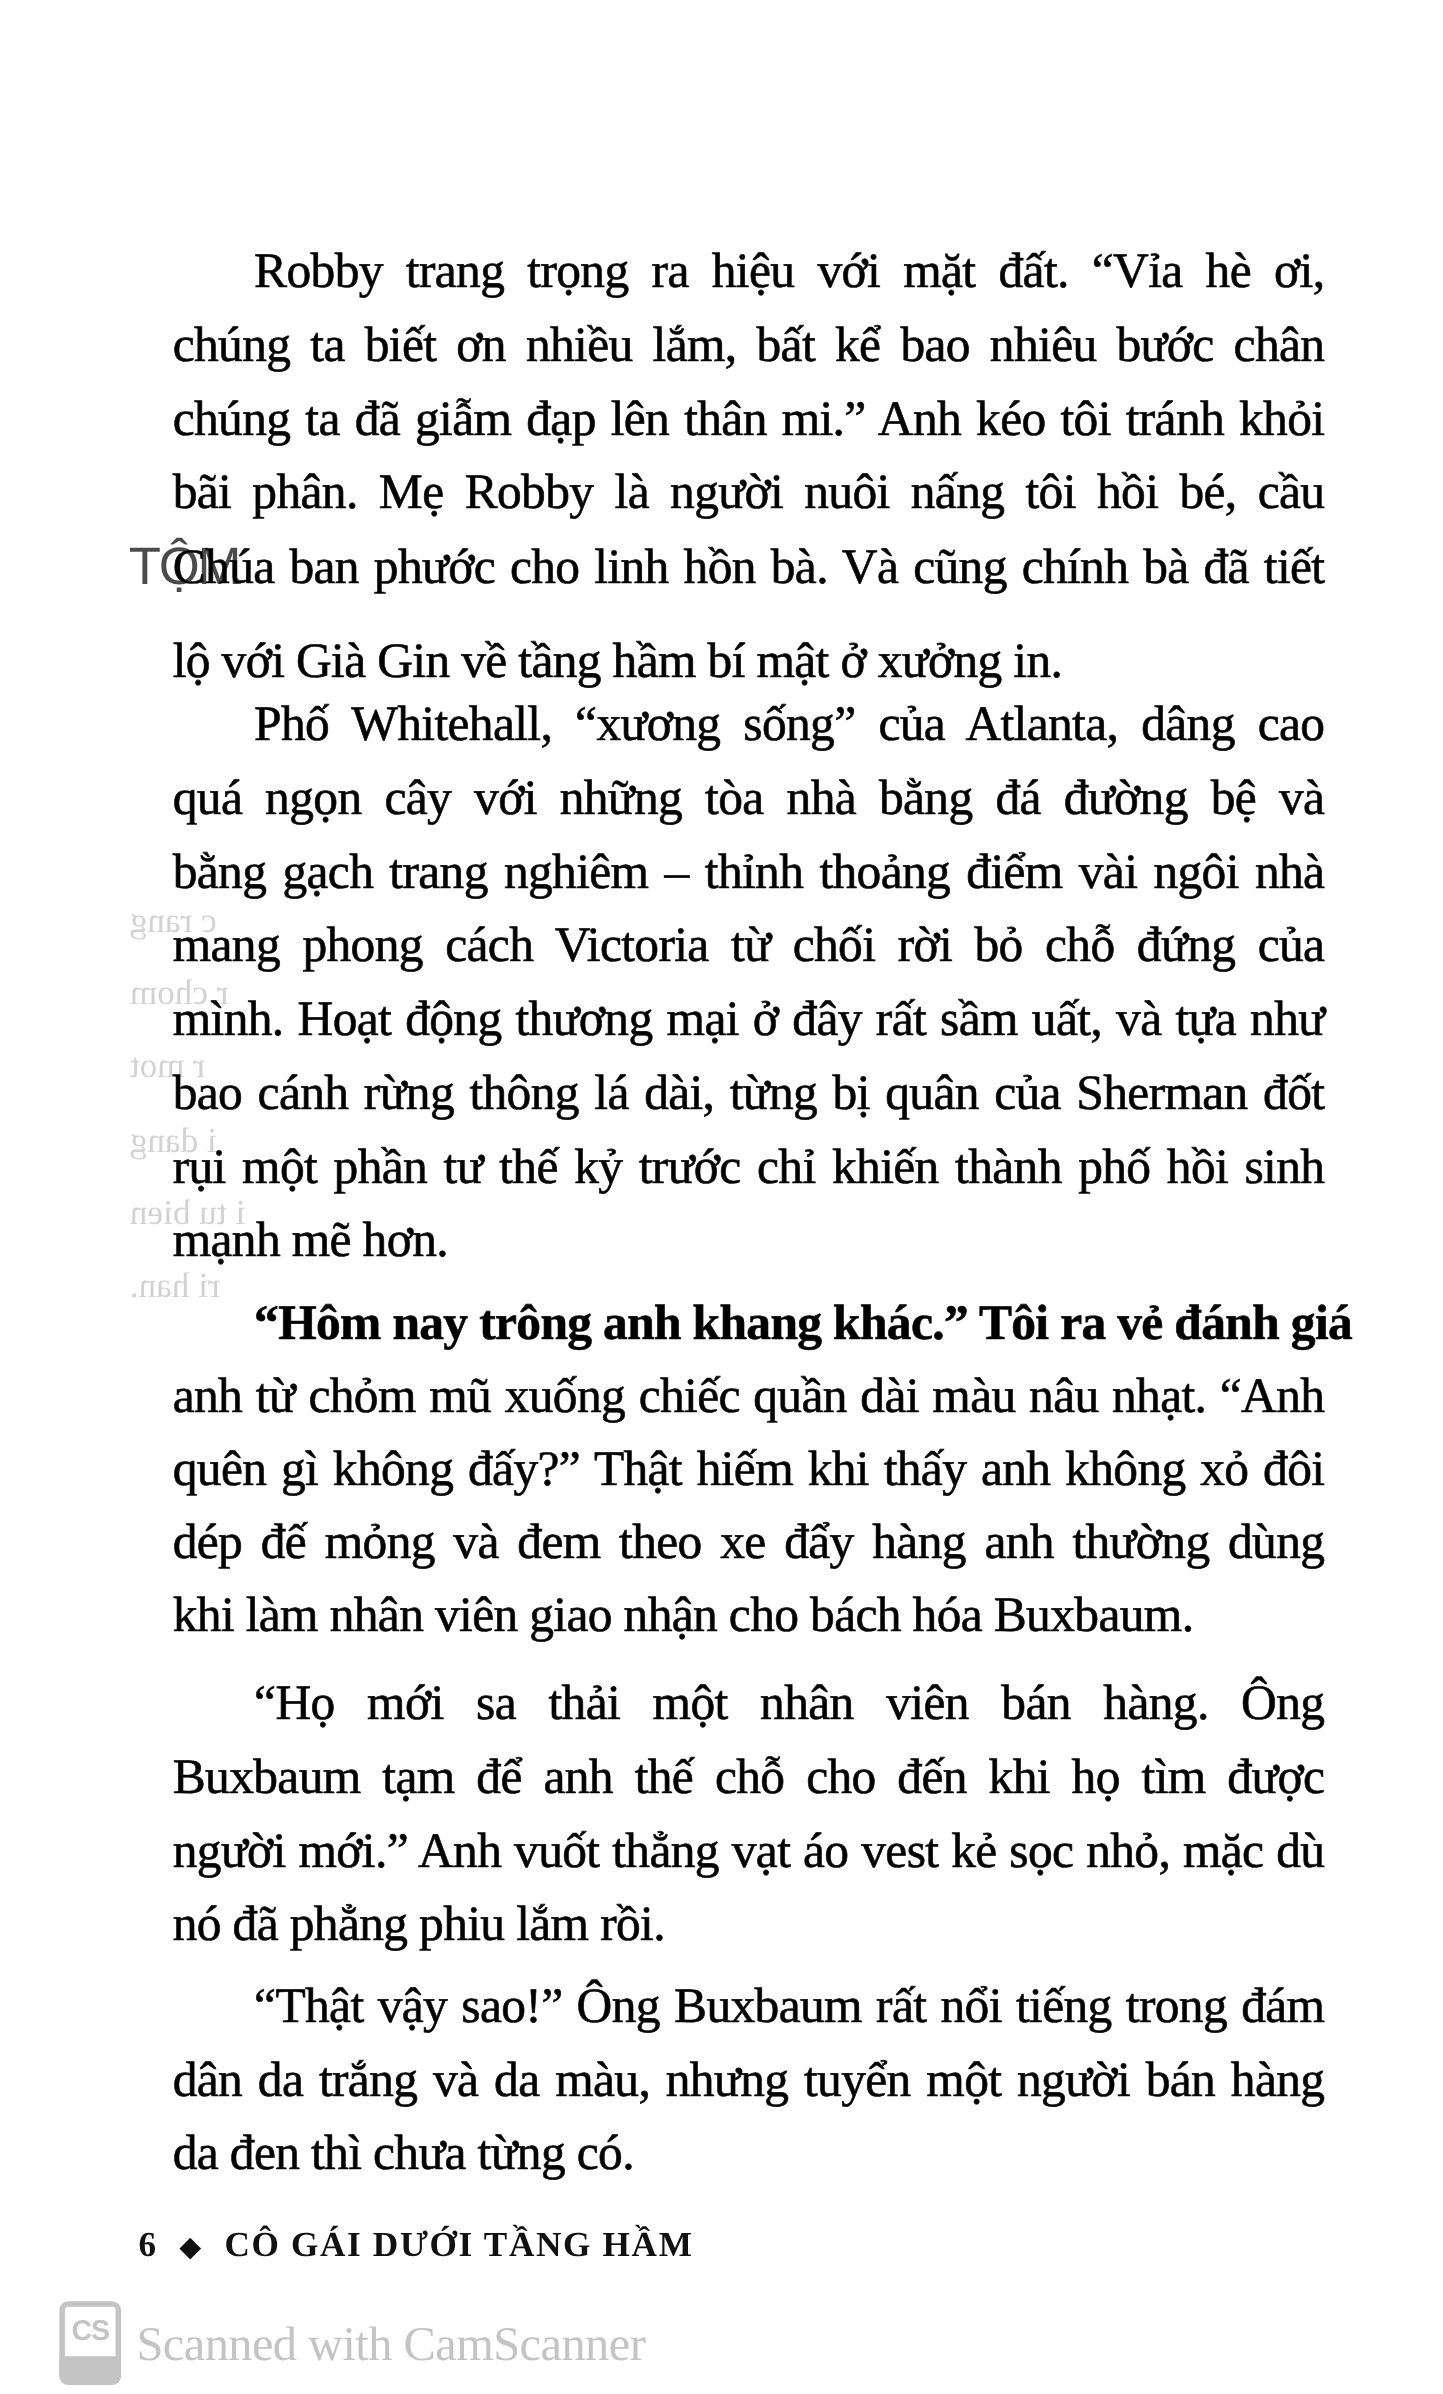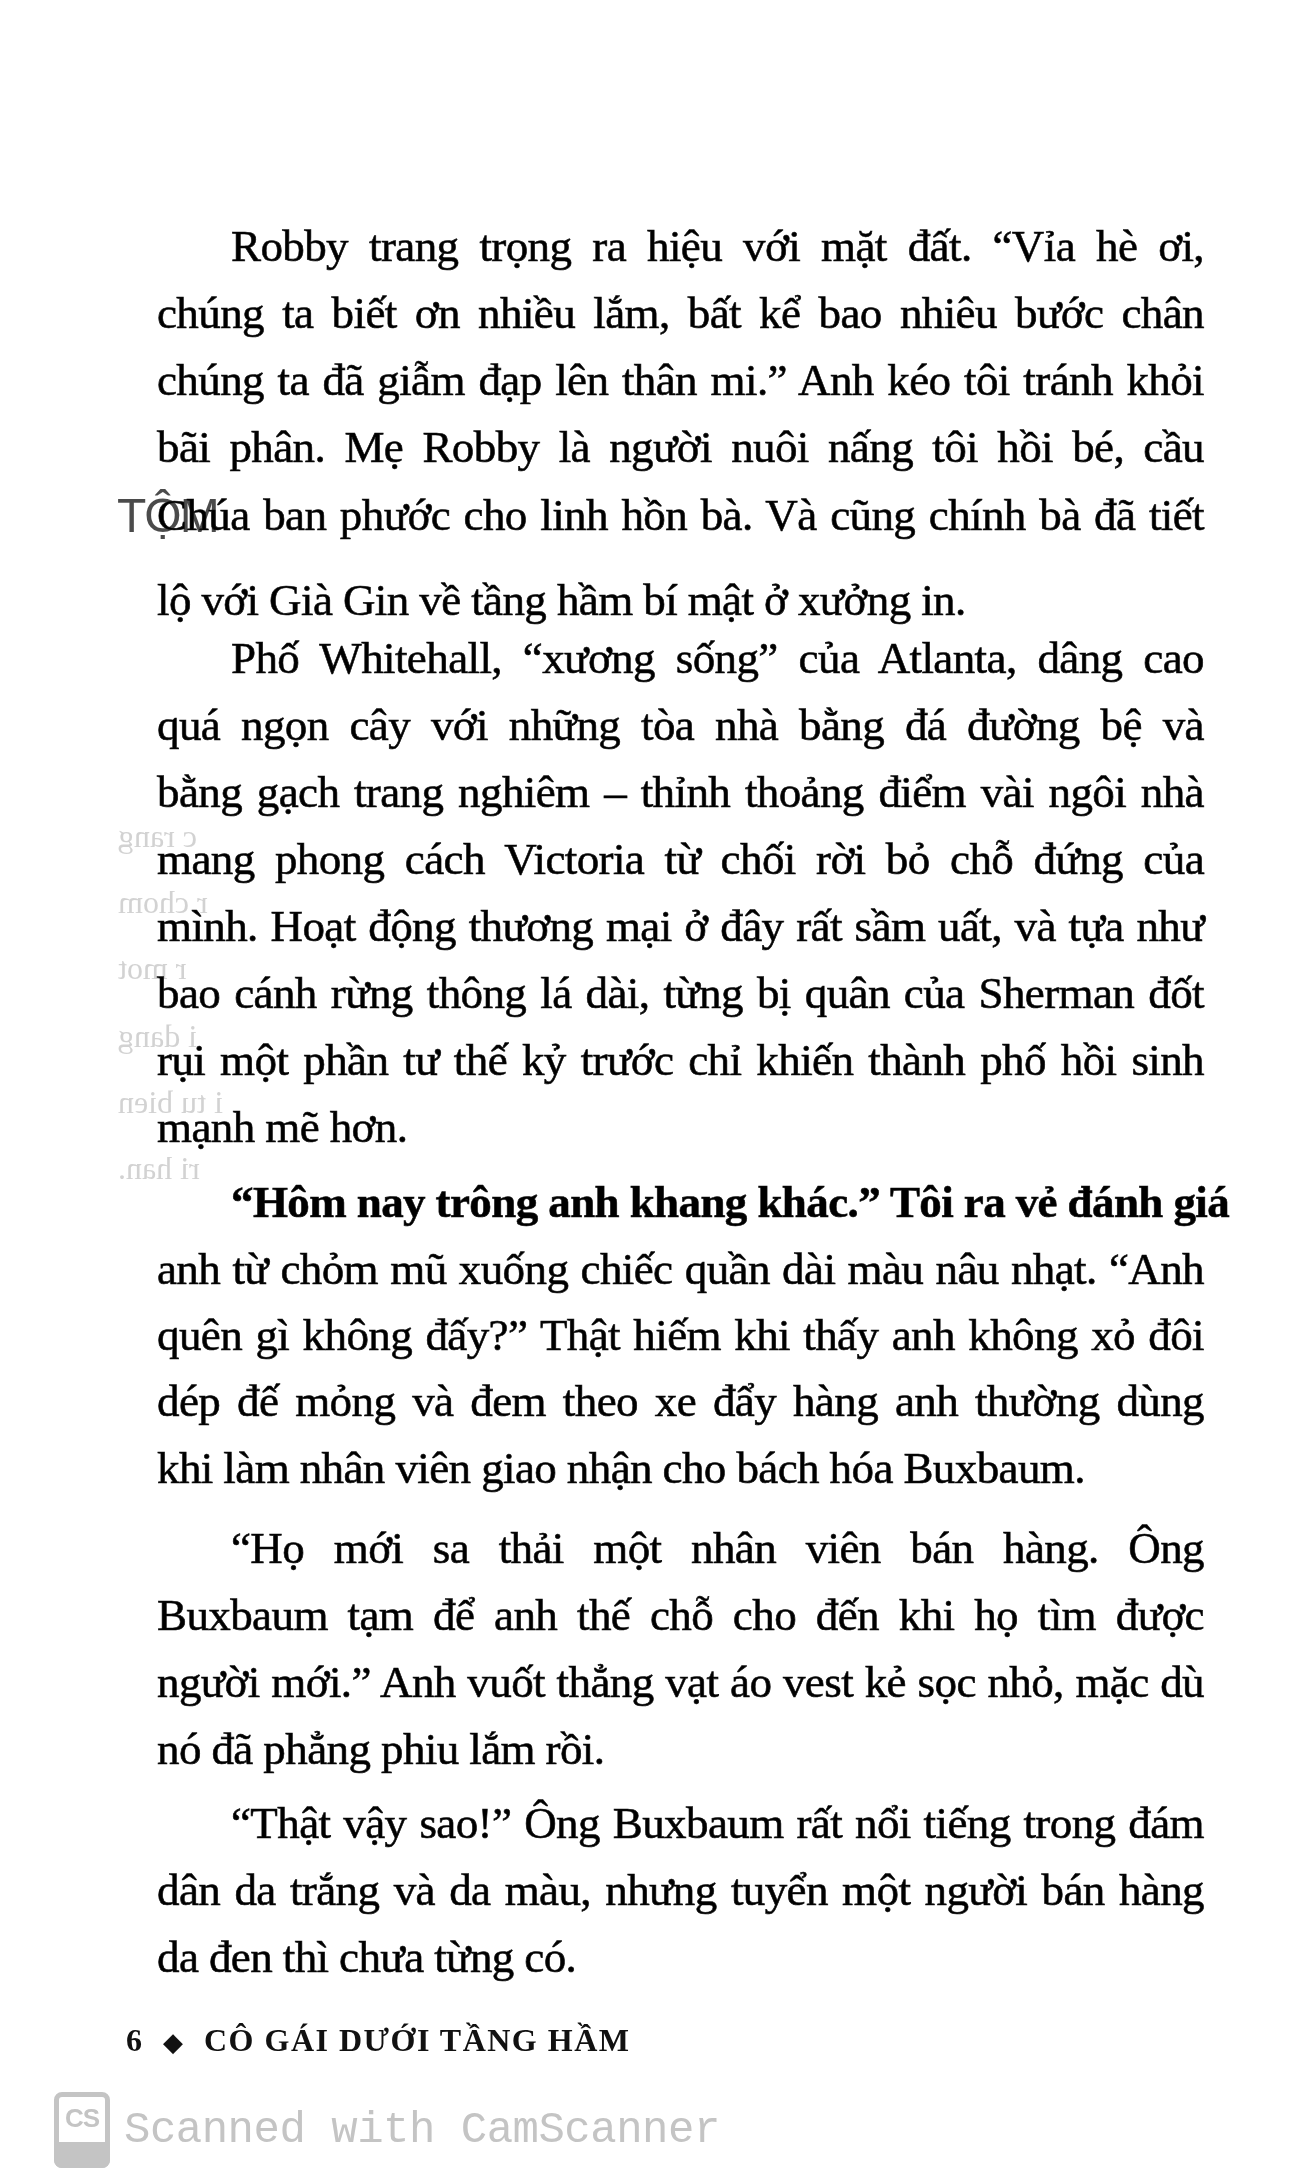--- a/index.html
+++ b/index.html
@@ -37,21 +37,21 @@
     width:56px; height:76px; border:5px solid #c4c4c4; border-radius:8px;
     box-sizing:border-box; position:relative; display:flex; flex-direction:column;
     align-items:center; justify-content:flex-start;
   }
   .cs-logo .cs-text {
     font-family:"Liberation Sans", sans-serif; font-weight:bold; font-size:26px;
     color:#c4c4c4; margin-top:6px; letter-spacing:-1px;
   }
   .cs-logo .cs-bar { position:absolute; left:-5px; right:-5px; bottom:-5px; height:26px; background:#c4c4c4; border-radius:0 0 8px 8px; }
   .wm-text {
-    font-family:Liberation Mono, monospace; font-size:44px; color:#c4c4c4;
+    font-family:Liberation Serif, serif; font-size:44px; color:#c4c4c4;
     margin-left:14px; letter-spacing:-0.5px;
   }
 </style>
 </head>
 <body>
 
 <div class="page">
 
   <div class="stamp">TỘM</div>
   <div class="ghost" style="top:818px;">c rang</div>

